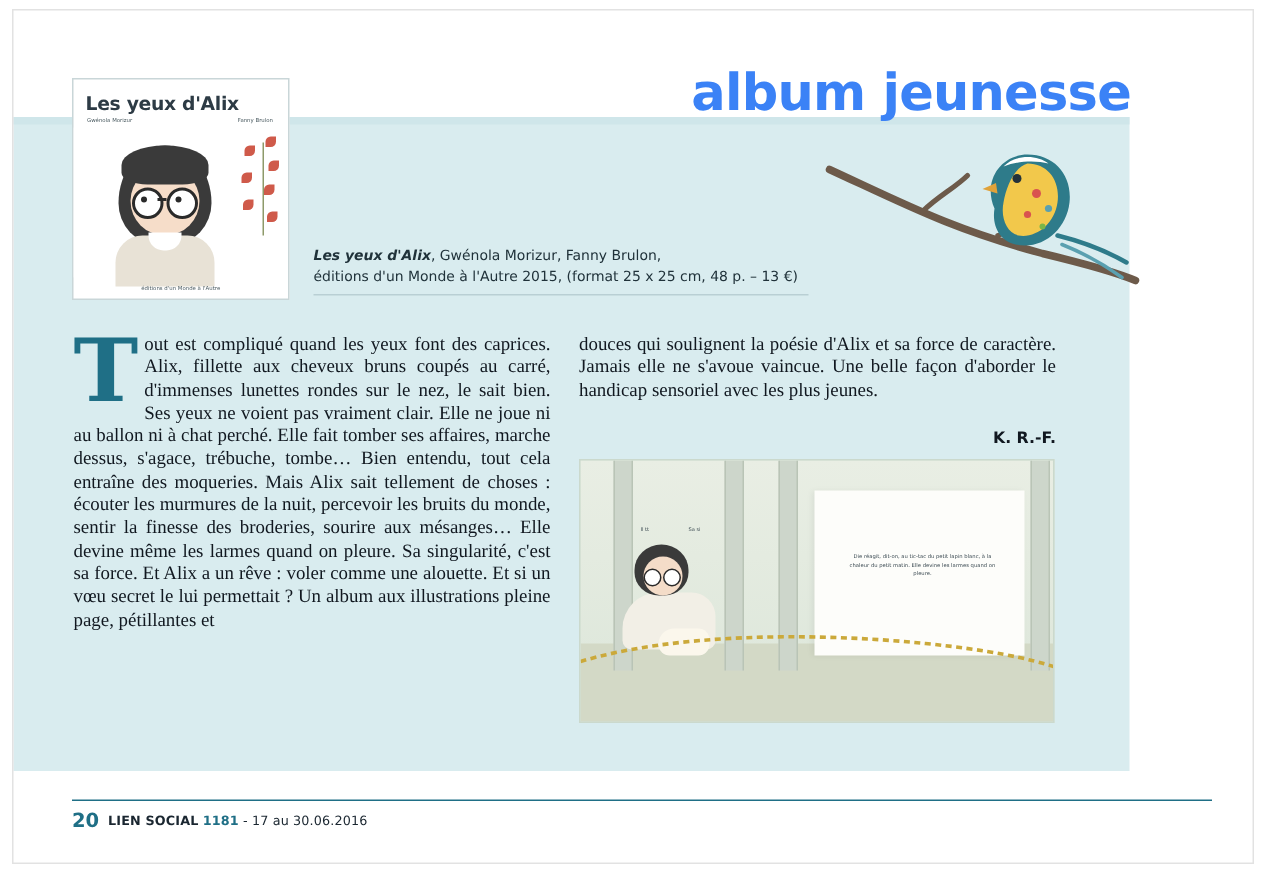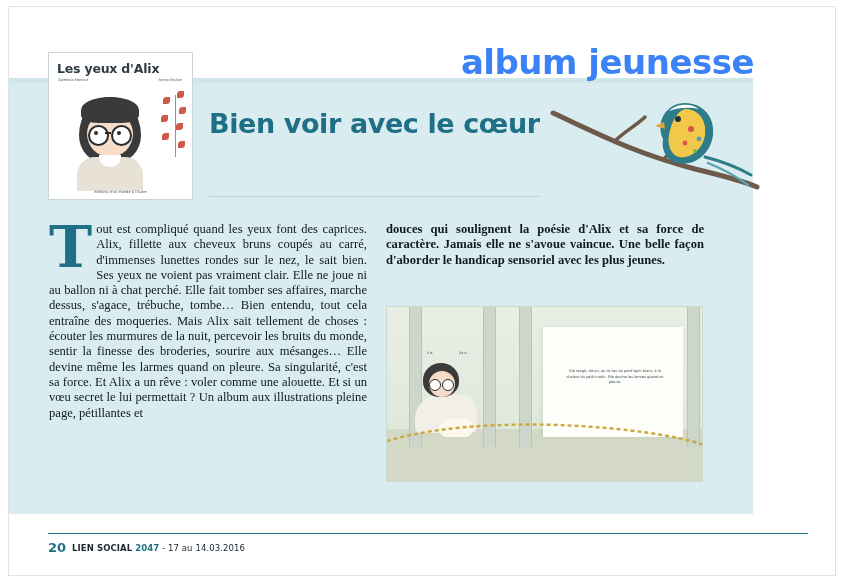--- a/index.html
+++ b/index.html
@@ -273,21 +273,20 @@
   }
   .col-left {
     left: 49px;
     top: 222px;
     width: 318px;
   }
   .col-right {
     left: 386px;
     top: 222px;
     width: 318px;
-    font-weight: bold;
   }
   .dropcap {
     float: left;
     font-family: "DejaVu Serif", serif;
     font-weight: bold;
     font-size: 58px;
     line-height: 46px;
     padding: 2px 4px 0 0;
     color: #1f6f86;
   }
@@ -479,22 +478,25 @@
       <div class="girl-collar"></div>
       <div class="glasses-l"></div>
       <div class="glasses-r"></div>
       <div class="glasses-bridge"></div>
       <div class="eye-l"></div>
       <div class="eye-r"></div>
     </div>
     <div class="cover-pub">éditions d'un Monde à l'Autre</div>
   </div>
 
-  <div class="headline">Bien voir avec le cœur</div>
-
+
+  <div class="credits">
+    <div><i><b>Les yeux d'Alix</b></i><span>, Gwénola Morizur, Fanny Brulon,</span></div>
+    <div>éditions d'un Monde à l'Autre 2015, (format 25 x 25 cm, 48 p. – 13 €)</div>
+  </div>
   <div class="credits-rule"></div>
 
   <div class="bird-wrap">
     <svg width="215" height="120" viewBox="0 0 215 120">
       <path d="M8 18 C60 42, 90 58, 150 74 C175 80, 198 86, 212 92" stroke="#6d5a4a" stroke-width="5" fill="none" stroke-linecap="round"></path>
       <path d="M70 46 C80 36, 92 30, 100 22" stroke="#6d5a4a" stroke-width="3.5" fill="none" stroke-linecap="round"></path>
       <path d="M120 62 C132 58, 142 56, 152 56" stroke="#6d5a4a" stroke-width="3" fill="none" stroke-linecap="round"></path>
       <path d="M118 44 C110 26, 122 8, 140 8 C158 8, 170 22, 168 40 C166 58, 150 72, 132 68 C122 66, 116 56, 118 44 Z" fill="#2e7b8a"></path>
       <path d="M140 14 C154 14, 162 26, 160 40 C158 54, 146 64, 134 62 C126 60, 122 50, 124 40 C126 28, 132 16, 140 14 Z" fill="#f2c84b"></path>
       <path d="M124 16 C132 8, 146 8, 154 14 C146 12, 134 12, 124 16 Z" fill="#ffffff"></path>
@@ -510,20 +512,21 @@
   </div>
 
   <div class="col col-left">
     <span class="dropcap">T</span><span>out est compliqué quand les yeux font des caprices. Alix, fillette aux cheveux bruns coupés au carré, d'immenses lunettes rondes sur le nez, le sait bien. Ses yeux ne voient pas vraiment clair. Elle ne joue ni au ballon ni à chat perché. Elle fait tomber ses affaires, marche dessus, s'agace, trébuche, tombe… Bien entendu, tout cela entraîne des moqueries. Mais Alix sait tellement de choses : écouter les murmures de la nuit, percevoir les bruits du monde, sentir la finesse des broderies, sourire aux mésanges… Elle devine même les larmes quand on pleure. Sa singularité, c'est sa force. Et Alix a un rêve : voler comme une alouette. Et si un vœu secret le lui permettait ? Un album aux illustrations pleine page, pétillantes et</span>
   </div>
 
   <div class="col col-right">
     <span>douces qui soulignent la poésie d'Alix et sa force de caractère. Jamais elle ne s'avoue vaincue. Une belle façon d'aborder le handicap sensoriel avec les plus jeunes.</span>
   </div>
 
+  <div class="signature">K. R.-F.</div>
 
   <div class="photo">
     <div class="photo-sky"></div>
     <div class="photo-ground"></div>
     <div class="trunk" style="left:22px;"></div>
     <div class="trunk" style="left:96px;"></div>
     <div class="trunk" style="left:132px;"></div>
     <div class="trunk" style="left:300px;"></div>
     <div class="page-right"></div>
     <div class="page-text">Die réagit, dit-on, au tic-tac du petit lapin blanc, à la chaleur du petit matin. Elle devine les larmes quand on pleure.</div>
@@ -537,18 +540,18 @@
     <div class="small-caption" style="left:72px;top:44px;">Sa si</div>
     <svg class="rope" viewBox="0 0 317 28" preserveAspectRatio="none">
       <path d="M0 22 C60 4, 150 2, 230 10 C270 14, 300 20, 317 26" stroke="#cba93a" stroke-width="2.4" fill="none" stroke-dasharray="4 3"></path>
     </svg>
   </div>
 
   <div class="footer-rule"></div>
   <div class="folio">20</div>
   <div class="footer-meta">
     <span class="rev">LIEN SOCIAL</span>
-    <span class="num">2047</span>
-    <span>- 17 au 14.03.2016</span>
+    <span class="num">1181</span>
+    <span>- 17 au 30.06.2016</span>
   </div>
 
   <div class="page-inner-border"></div>
 </div>
 
 </body></html>

